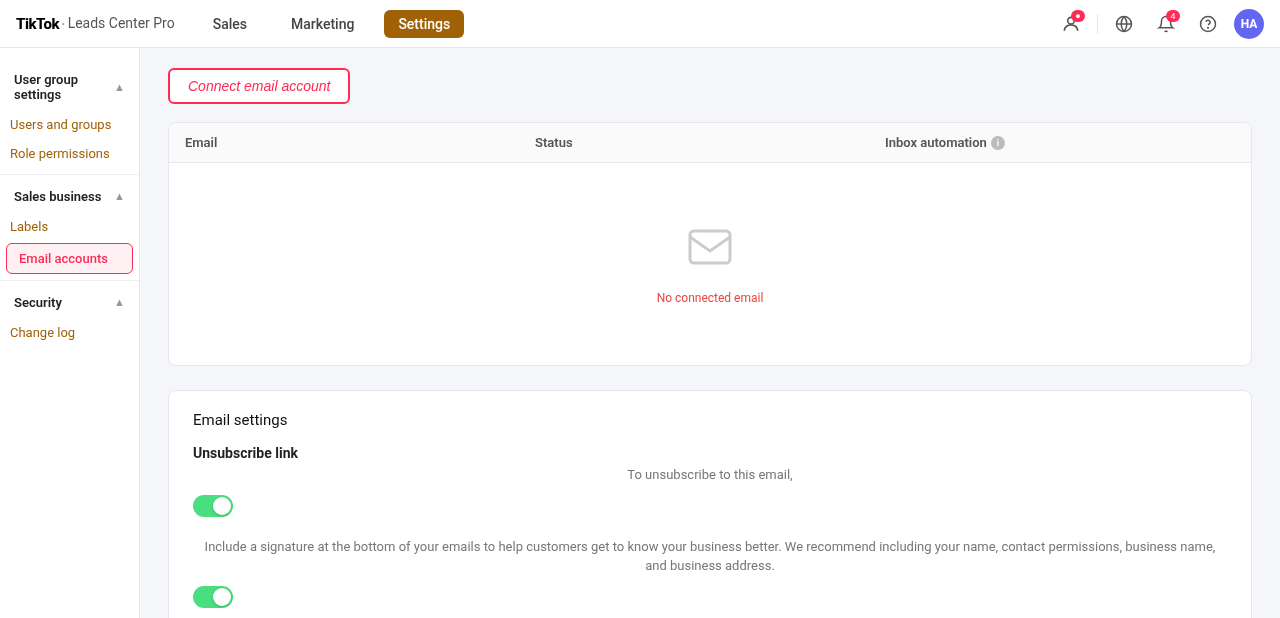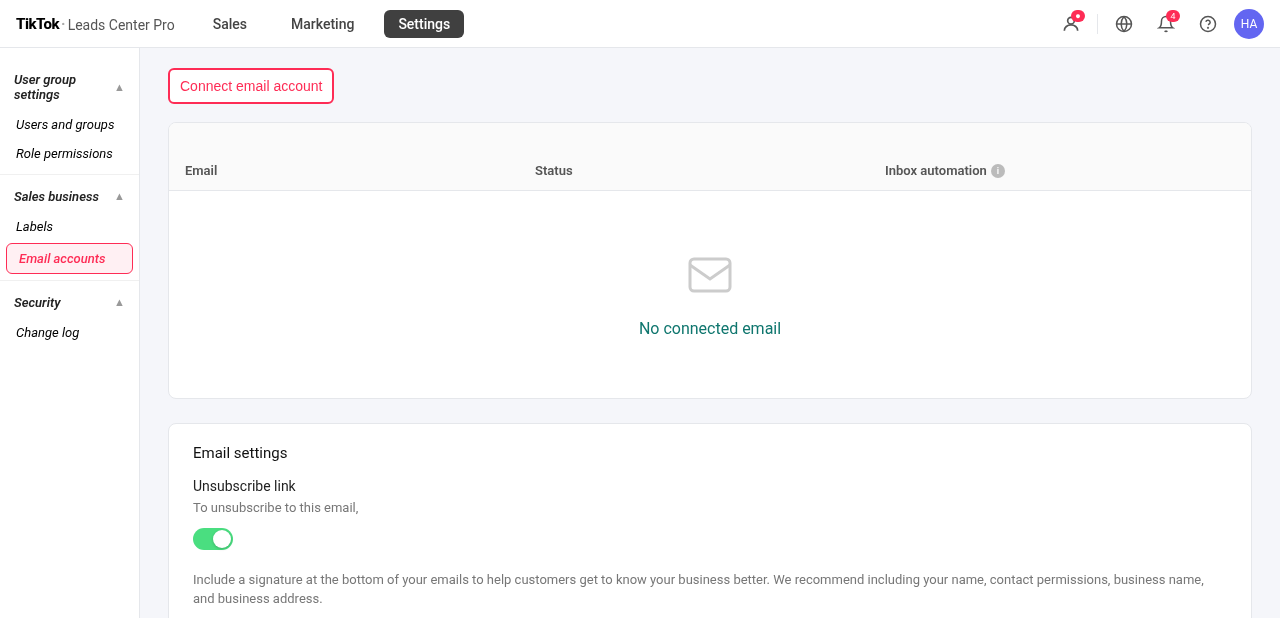--- a/index.html
+++ b/index.html
@@ -4,107 +4,107 @@
   <style>
     * { box-sizing: border-box; margin: 0; padding: 0; }
     body { font-family: -apple-system, BlinkMacSystemFont, 'Segoe UI', Roboto, sans-serif; font-size: 14px; color: #333; background: #f5f6fa; }
 
     
     .topnav {
       display: flex; align-items: center; background: #fff;
       border-bottom: 1px solid #e5e7eb; height: 48px; padding: 0 16px;
       position: fixed; top: 0; left: 0; right: 0; z-index: 100;
     }
-    .topnav-logo { display: flex; align-items: flex-end; font-weight: 700; font-size: 15px; margin-right: 24px; color: #000; }
+    .topnav-logo { display: flex; align-items: flex-start; font-weight: 700; font-size: 15px; margin-right: 24px; color: #000; }
     .topnav-menu { display: flex; align-items: center; gap: 16px; flex: 1; }
     .nav-item {
       padding: 6px 14px; border-radius: 6px; cursor: pointer; font-size: 14px; color: #444;
       font-weight: 500;
     }
-    .nav-item.active { background: #404040; color: #fff; }
+    .nav-item.active { background: #a16207; color: #fff; }
     .topnav-right { display: flex; align-items: center; gap: 10px; margin-left: auto; }
     .nav-icon-btn {
       width: 32px; height: 32px; border-radius: 50%; display: flex; align-items: center;
       justify-content: center; cursor: pointer; background: none; border: none; position: relative;
     }
     .badge {
       position: absolute; top: 2px; right: 2px; background: #fe2c55; color: #fff;
       font-size: 9px; border-radius: 8px; padding: 1px 4px; min-width: 14px; text-align: center;
     }
     .avatar {
       width: 30px; height: 30px; border-radius: 50%; background: #6366f1;
-      display: flex; align-items: center; justify-content: center; color: #fff; font-size: 12px; font-weight: 400;
+      display: flex; align-items: center; justify-content: center; color: #fff; font-size: 12px; font-weight: 700;
     }
     .divider-v { width: 1px; height: 20px; background: #e5e7eb; }
 
     
     .sidebar {
       width: 140px; background: #fff; border-right: 1px solid #e5e7eb;
-      padding: 16px 0; flex-shrink: 0; position: fixed; top: 48px; bottom: 0; overflow-y: auto; font-style: italic;
+      padding: 16px 0; flex-shrink: 0; position: fixed; top: 48px; bottom: 0; overflow-y: auto;
     }
     .sidebar-group-header {
       display: flex; align-items: center; justify-content: space-between;
       padding: 8px 14px; font-size: 13px; font-weight: 600; color: #222; cursor: pointer;
     }
     .sidebar-item {
-      padding: 7px 14px 7px 16px; font-size: 13px; color: #000000; cursor: pointer;
+      padding: 7px 14px 7px 10px; font-size: 13px; color: #a16207; cursor: pointer;
     }
     .sidebar-item.active {
       background: #fff0f3; color: #fe2c55; border-radius: 6px; font-weight: 500;
       margin: 2px 6px; padding: 7px 8px 7px 12px;
       border: 1.5px solid #fe2c55;
     }
     .sidebar-divider { height: 1px; background: #f0f0f0; margin: 6px 0; }
     .chevron { font-size: 11px; color: #999; }
 
     
     .main { margin-left: 140px; flex: 1; padding: 24px 28px; }
 
     
     .page-title { font-size: 20px; font-weight: 700; color: #111; margin-bottom: 20px; }
 
     
     .btn-primary {
       background: #fff; border: 2px solid #fe2c55; color: #fe2c55;
-      padding: 8px 10px; border-radius: 6px; font-size: 14px; font-weight: 500;
-      cursor: pointer; display: inline-block; margin-bottom: 18px;
+      padding: 8px 18px; border-radius: 6px; font-size: 14px; font-weight: 500;
+      cursor: pointer; display: inline-block; margin-bottom: 18px; font-style: italic;
     }
 
     
     .table-container {
       background: #fff; border: 1px solid #e5e7eb; border-radius: 8px;
       overflow: hidden; margin-bottom: 24px;
     }
     .table-header {
       display: grid; grid-template-columns: 1fr 1fr 1fr;
       border-bottom: 1px solid #e5e7eb; padding: 12px 16px;
       background: #fafafa; font-size: 13px; font-weight: 600; color: #555;
     }
-    .table-header-cell { display: flex; align-items: center; gap: 4px; margin-top: 28px; }
+    .table-header-cell { display: flex; align-items: center; gap: 4px; }
     .info-icon {
       width: 14px; height: 14px; border-radius: 50%; background: #bbb;
       display: inline-flex; align-items: center; justify-content: center;
       font-size: 9px; color: #fff; cursor: pointer;
     }
     .table-empty {
       display: flex; flex-direction: column; align-items: center;
       justify-content: center; padding: 60px 0;
     }
     .empty-icon { font-size: 40px; color: #ccc; margin-bottom: 10px; }
-    .empty-text { font-size: 16px; color: #0f766e; }
+    .empty-text { font-size: 12px; color: #ef4444; }
 
     
     .settings-section {
       background: #fff; border: 1px solid #e5e7eb; border-radius: 8px;
       padding: 20px 24px;
     }
     .settings-section-title { font-size: 15px; font-weight: 400; color: #111; margin-bottom: 16px; }
     .setting-row { margin-bottom: 20px; }
-    .setting-label { font-size: 14px; font-weight: 400; color: #222; margin-bottom: 4px; display: flex; align-items: flex-start; gap: 6px; }
-    .setting-desc { font-size: 13px; color: #777; margin-bottom: 10px; line-height: 1.5; }
+    .setting-label { font-size: 14px; font-weight: 700; color: #222; margin-bottom: 4px; display: flex; align-items: flex-start; gap: 6px; }
+    .setting-desc { font-size: 13px; color: #777; margin-bottom: 10px; line-height: 1.5; text-align: center; }
 
     
     .toggle-container { display: flex; align-items: center; }
     .toggle {
       position: relative; display: inline-block; width: 40px; height: 22px;
     }
     .toggle-track {
       position: absolute; top: 0; left: 0; right: 0; bottom: 0;
       border-radius: 11px; background: #4ade80; transition: 0.2s;
     }

